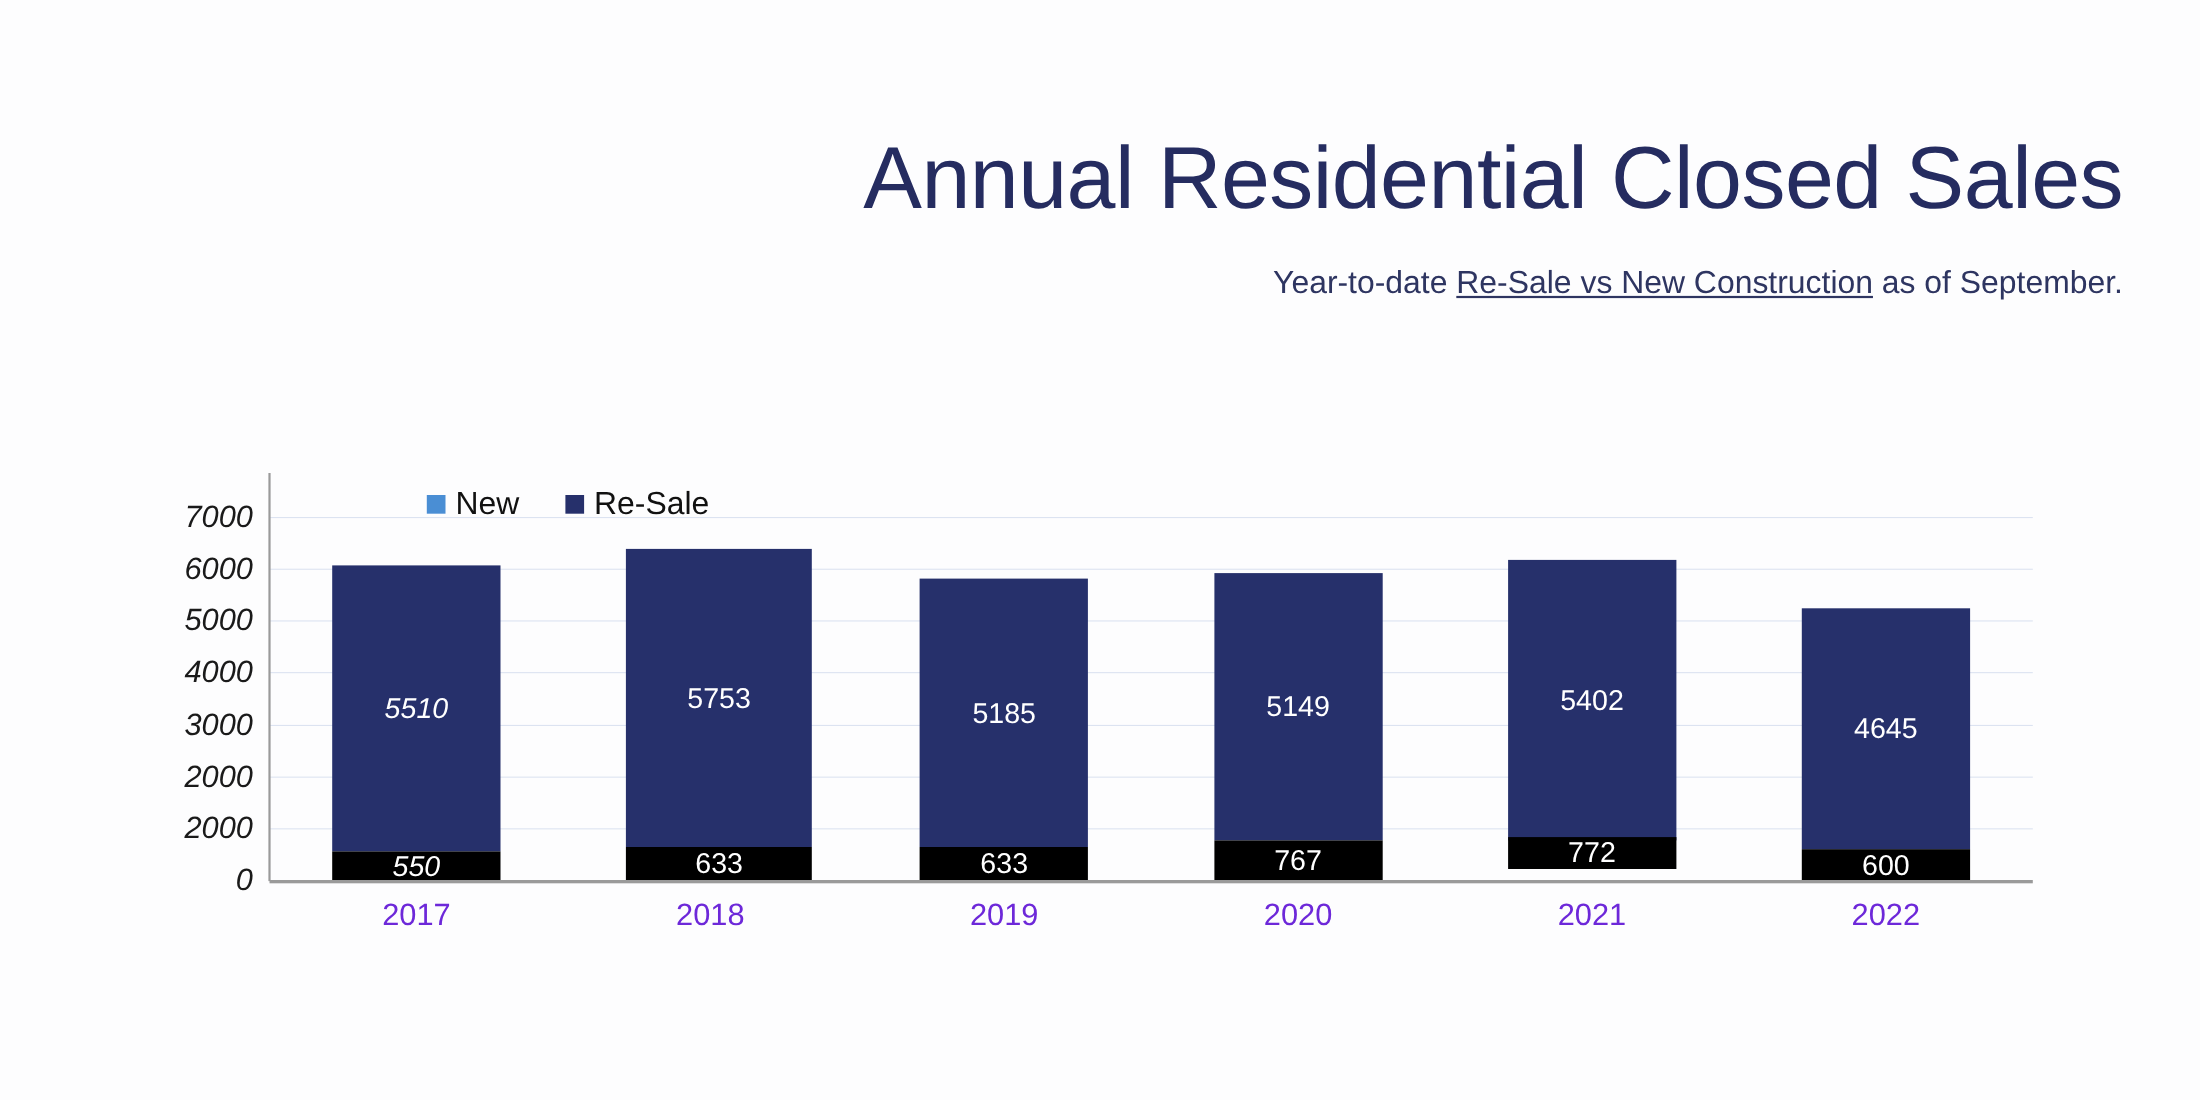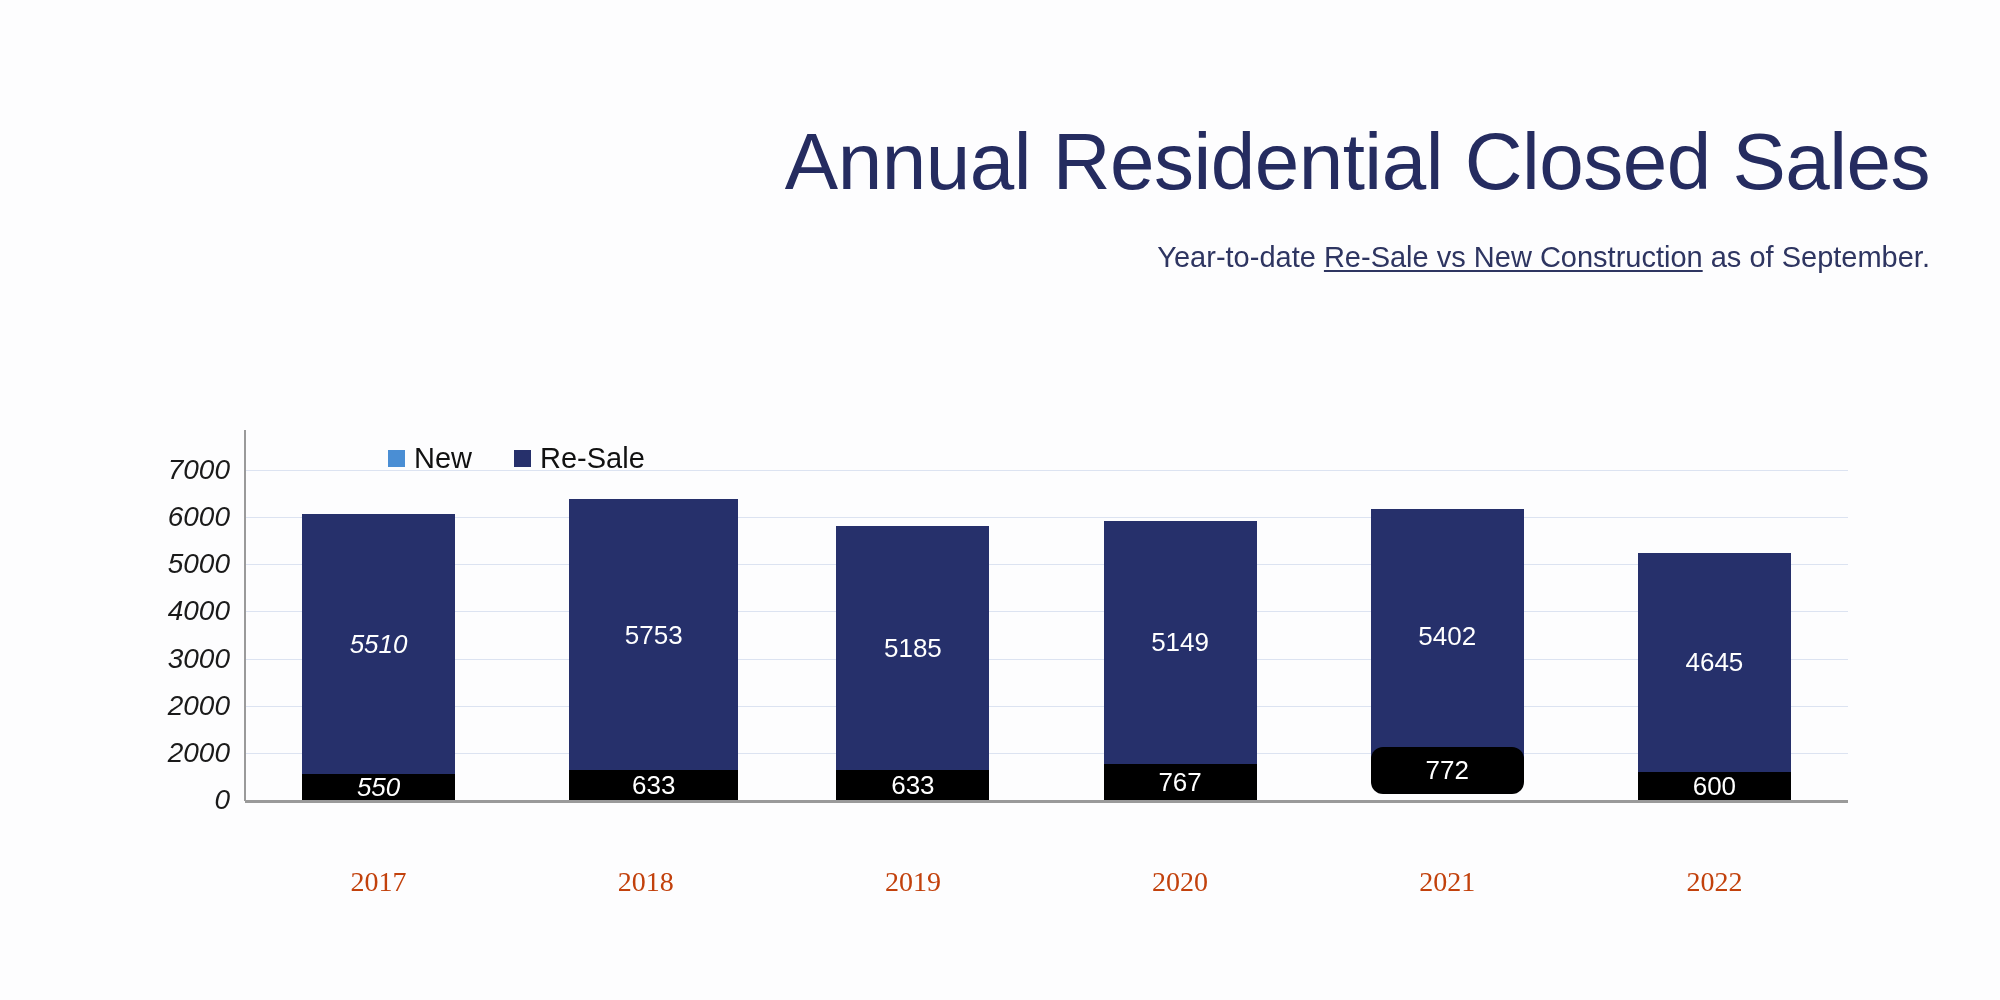--- a/index.html
+++ b/index.html
@@ -142,24 +142,23 @@
     background: #26306B;
   }
   .seg-new {
     background: #000000;
   }
   .xtick {
     position: absolute;
     text-align: center;
     font-size: 28px;
     line-height: 28px;
-    color: #c2410c;
-    top: 868px;
-    white-space: nowrap;
-    font-family: Liberation Serif, serif;
+    color: #6d28d9;
+    top: 818px;
+    white-space: nowrap;
   }
 
   
   #legend {
     position: absolute;
     left: 388px;
     top: 444px;
     display: flex;
     align-items: center;
     gap: 42px;
@@ -250,21 +249,21 @@
         </div>
         <div class="seg seg-new" style="top: 242.739px; height: 36.1586px;">
           <span class="seg-label">767</span>
         </div>
       </div>
       <div class="xtick" style="left: 1046.5px; width: 267.167px;">2020</div>
       <div class="bar-group" style="left: 1370.75px; width: 153px; top: 508.94px; height: 291.06px; bottom: auto;">
         <div class="seg seg-resale" style="top: 0px; height: 254.666px;">
           <span class="seg-label">5402</span>
         </div>
-        <div class="seg seg-new" style="top: 238px; height: 47px; border-radius: 12px;">
+        <div class="seg seg-new" style="top: 252px; height: 29px;">
           <span class="seg-label">772</span>
         </div>
       </div>
       <div class="xtick" style="left: 1313.67px; width: 267.167px;">2021</div>
       <div class="bar-group" style="left: 1637.92px; width: 153px; top: 552.736px; height: 247.264px; bottom: auto;">
         <div class="seg seg-resale" style="top: 0px; height: 218.979px;">
           <span class="seg-label">4645</span>
         </div>
         <div class="seg seg-new" style="top: 218.979px; height: 28.2857px;">
           <span class="seg-label">600</span>

